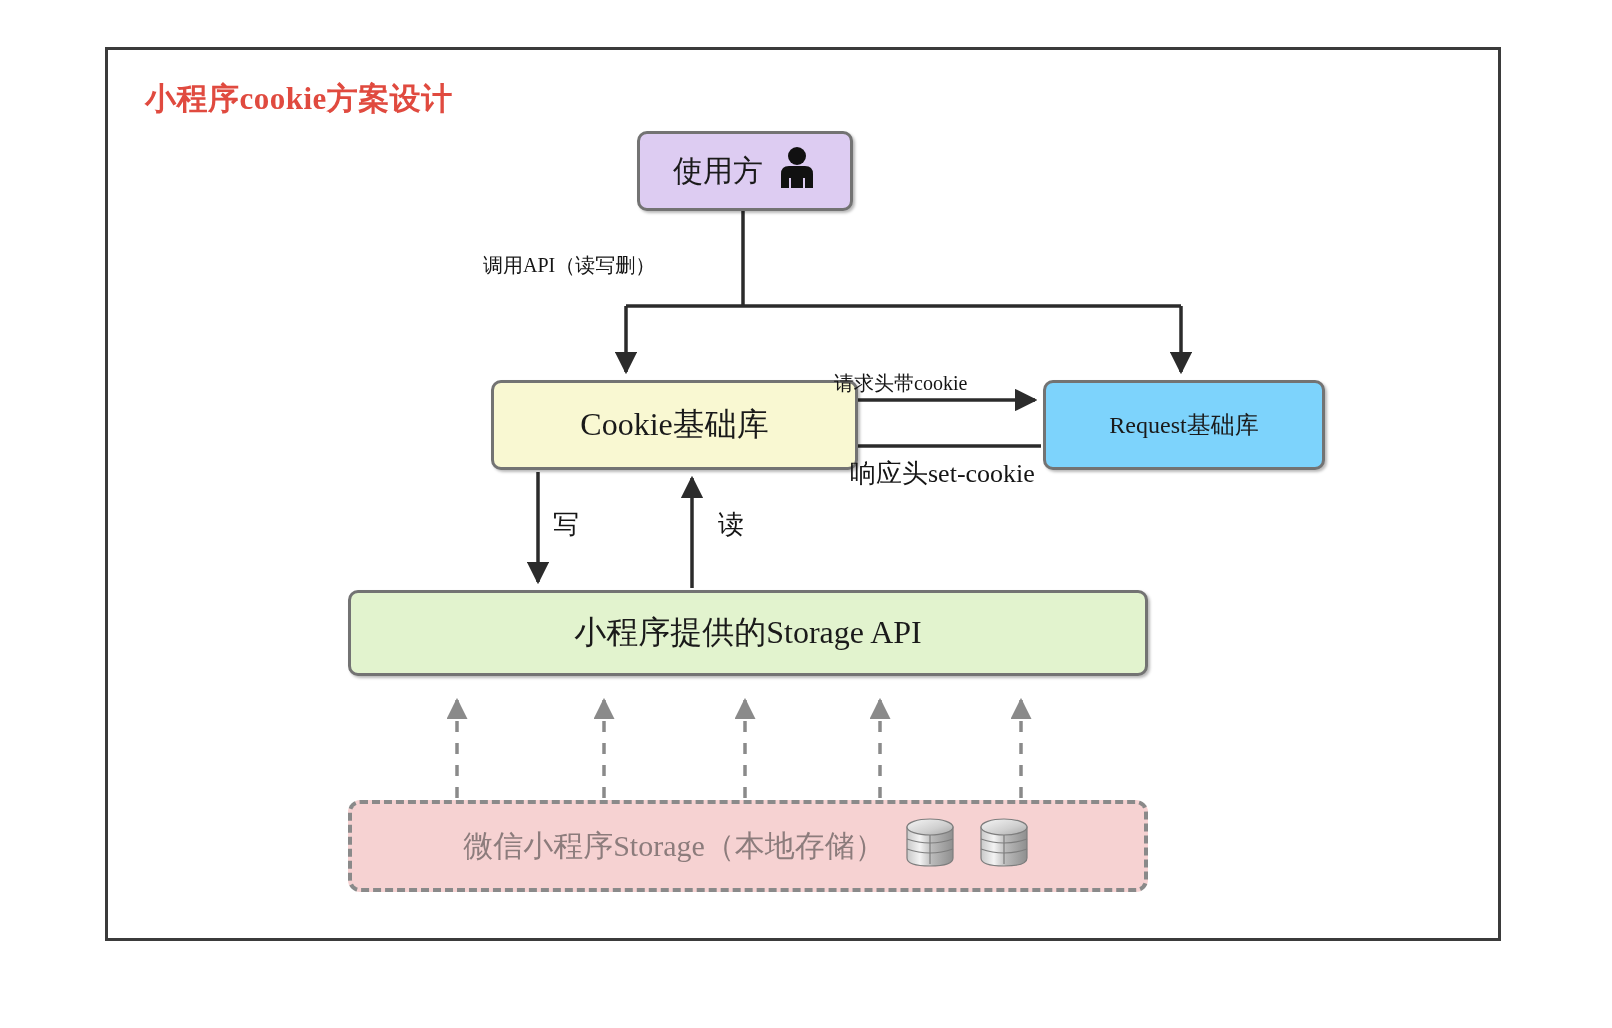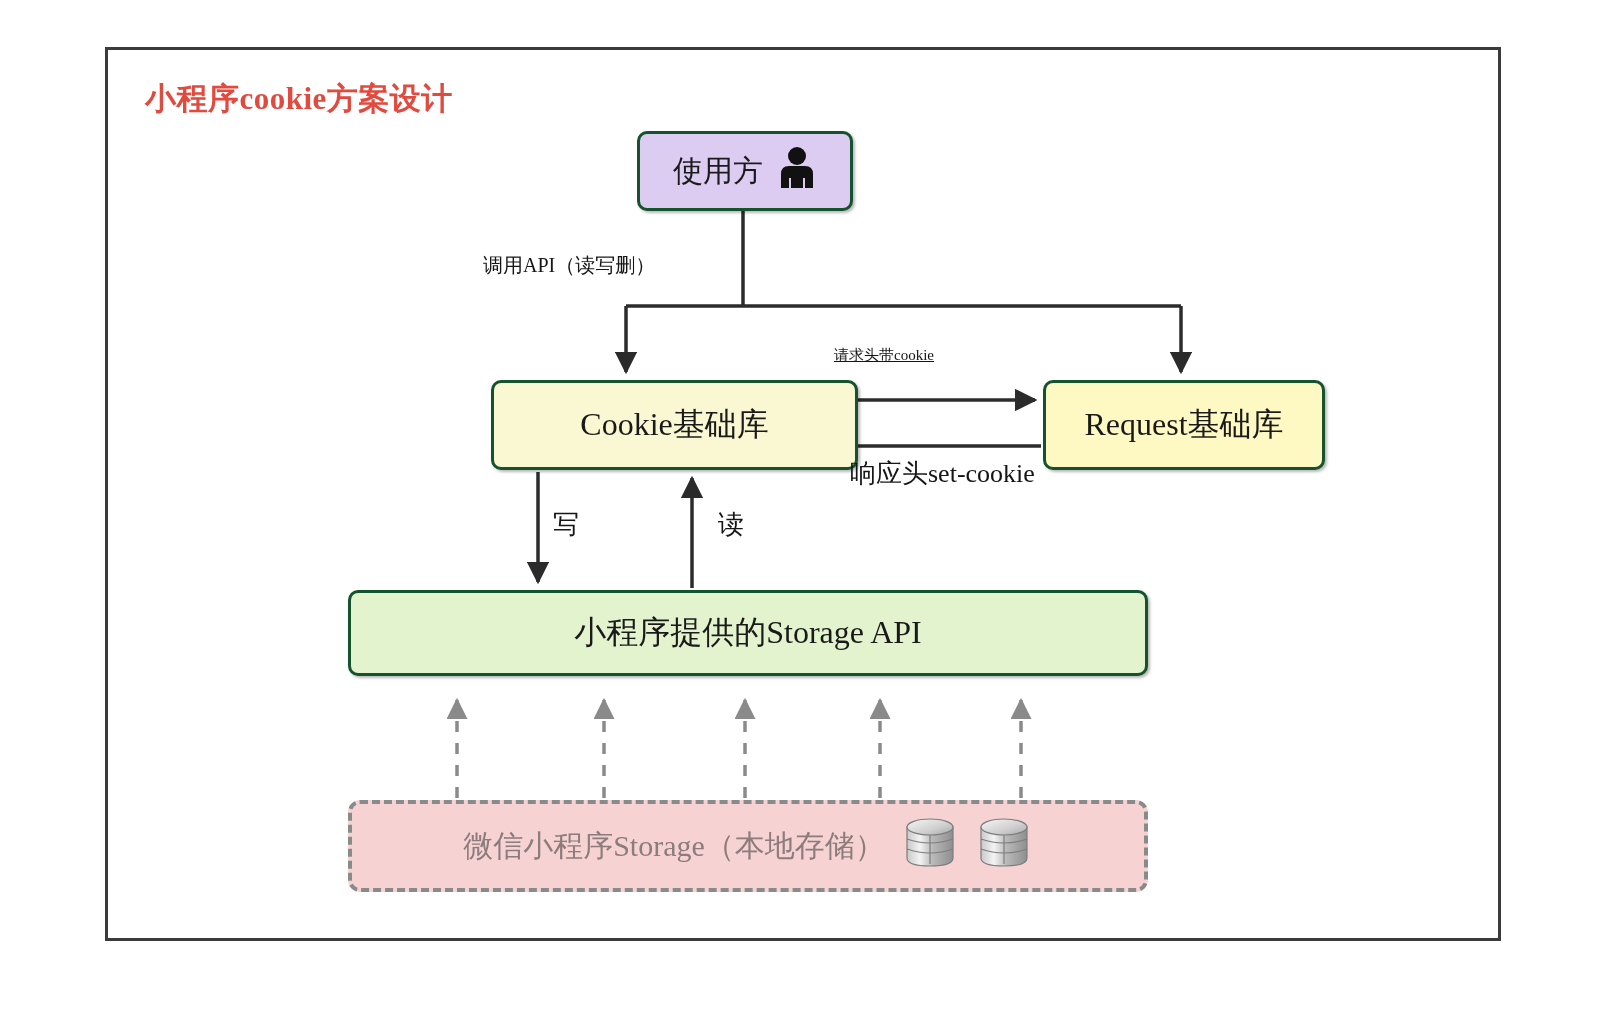--- a/index.html
+++ b/index.html
@@ -38,21 +38,21 @@
     letter-spacing: 0.5px;
     white-space: nowrap;
   }
   
   .node {
     position: absolute;
     box-sizing: border-box;
     display: flex;
     align-items: center;
     justify-content: center;
-    border: 3px solid #14532d;
+    border: 3px solid #737373;
     border-radius: 10px;
     box-shadow: 2px 2px 3px rgba(0,0,0,0.28);
     font-size: 30px;
     color: #1a1a1a;
     white-space: nowrap;
   }
   #node-consumer {
     left: 637px; top: 131px; width: 216px; height: 80px;
     background: #ddccf2;
     font-size: 30px;
@@ -60,22 +60,22 @@
   }
   #node-consumer .person-icon { display: block; }
   #node-cookie {
     left: 450px; top: 380px; width: 367px; height: 90px;
     background: #f9f8d2;
     font-size: 32px;
     margin-left: 41px;
   }
   #node-request {
     left: 1043px; top: 380px; width: 282px; height: 90px;
-    background: #fef9c3;
-    font-size: 32px;
+    background: #7dd3fc;
+    font-size: 24px;
     justify-content: center;
   }
   #node-storage-api {
     left: 348px; top: 590px; width: 800px; height: 86px;
     background: #e2f3ce;
     font-size: 32px;
   }
   #node-wx-storage {
     left: 348px; top: 800px; width: 800px; height: 92px;
     background: #f6d2d2;
@@ -95,21 +95,21 @@
   }
   
   .edge-label {
     position: absolute;
     font-size: 20px;
     color: #151515;
     white-space: nowrap;
   }
   #lbl-api-rw   { left: 483px; top: 252px; }
   #lbl-api-net  { left: 962px; top: 252px; }
-  #lbl-req-hdr  { left: 834px; top: 346px; font-size: 15px; text-decoration: underline; }
+  #lbl-req-hdr  { left: 834px; top: 370px; font-size: 20px; }
   #lbl-res-hdr  { left: 850px; top: 456px; font-size: 26px; }
   #lbl-write    { left: 553px; top: 507px; font-size: 26px; }
   #lbl-read     { left: 718px; top: 507px; font-size: 26px; }
   
   .db-stack { display: inline-block; vertical-align: middle; }
 </style>
 </head>
 <body>
 
 <div id="stage">

